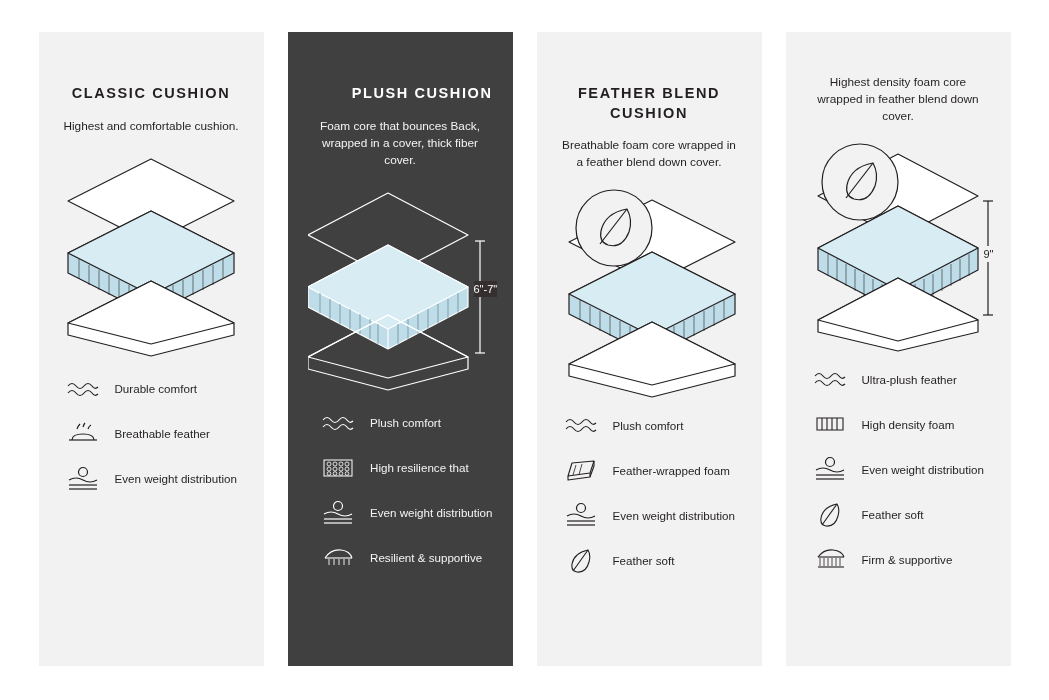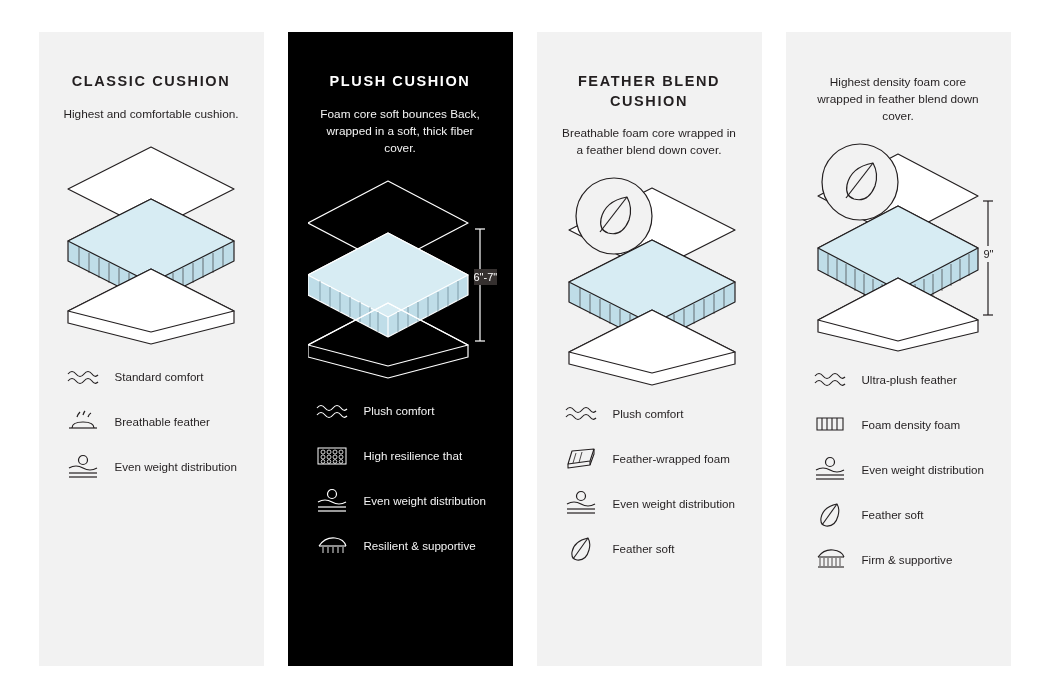--- a/index.html
+++ b/index.html
@@ -29,30 +29,31 @@
     width: 225px;
     height: 634px;
     background: #f2f2f2;
     box-sizing: border-box;
     padding: 28px 20px 20px 20px;
     display: flex;
     flex-direction: column;
     position: relative;
   }
   .panel.dark {
-    background: #000000;
+    background: #404040;
+    align-items: flex-end;
   }
   .panel-title {
     font-size: 14.5px;
     font-weight: bold;
     letter-spacing: 1.6px;
     text-align: center;
     color: #231f20;
     line-height: 1.35;
-    margin: 12px 0 0 0;
+    margin: 24px 0 0 0;
     text-transform: uppercase;
   }
   .panel.dark .panel-title { color: #ffffff; }
   .panel-sub {
     font-size: 11.8px;
     text-align: center;
     color: #231f20;
     line-height: 1.45;
     margin: 14px 2px 0 2px;
   }
@@ -140,21 +141,21 @@
     </div>
 
     <div class="features">
       <div class="feature">
         <span class="feature-icon">
           <svg width="34" height="20" viewBox="0 0 34 20" fill="none" stroke="#231f20" stroke-width="1.2">
             <path d="M2 7 q4 -5 8 0 q4 5 8 0 q4 -5 8 0 q3 4 6 1"></path>
             <path d="M2 14 q4 -5 8 0 q4 5 8 0 q4 -5 8 0 q3 4 6 1"></path>
           </svg>
         </span>
-        <span class="feature-label">Standard comfort</span>
+        <span class="feature-label">Durable comfort</span>
       </div>
       <div class="feature">
         <span class="feature-icon">
           <svg width="34" height="24" viewBox="0 0 34 24" fill="none" stroke="#231f20" stroke-width="1.2">
             <path d="M3 18 h28"></path>
             <path d="M6 18 q0 -6 11 -6 q11 0 11 6"></path>
             <path d="M11 7 q1 -3 3 -5"></path>
               <path d="M17 5 q1 -3 2 -4"></path>
               <path d="M22 7 q1 -3 3 -4"></path>
           </svg>
@@ -170,21 +171,21 @@
             <path d="M3 23 h28"></path>
           </svg>
         </span>
         <span class="feature-label">Even weight distribution</span>
       </div>
     </div>
   </div>
 
   <div class="panel dark">
     <div class="panel-title">PLUSH CUSHION</div>
-    <div class="panel-sub">Foam core soft bounces Back, wrapped in a soft, thick fiber cover.</div>
+    <div class="panel-sub">Foam core that bounces Back, wrapped in a cover, thick fiber cover.</div>
 
     <div class="illus">
       <svg width="185" height="215" viewBox="0 0 185 215">
         <g fill="none" stroke="#ffffff" stroke-width="1.2" stroke-linejoin="round">
           <path d="M80 10 L160 52 L80 94 L0 52 Z" fill="none"></path>
           <path d="M80 62 L160 104 L160 124 L80 166 L0 124 L0 104 Z" fill="#bfdde8" stroke="#ffffff"></path>
           <path d="M80 62 L160 104 L80 146 L0 104 Z" fill="#d7ecf3" stroke="#ffffff"></path>
           <path d="M80 146 L80 166"></path>
           <g stroke="#5a7a86" stroke-width="0.7" opacity="0.9">
             <path d="M12 110 L12 130"></path>
@@ -413,21 +414,21 @@
       <div class="feature">
         <span class="feature-icon">
           <svg width="34" height="22" viewBox="0 0 34 22" fill="none" stroke="#231f20" stroke-width="1.1">
             <path d="M4 5 h26 v12 h-26 z"></path>
             <path d="M9 5 v12"></path>
               <path d="M14 5 v12"></path>
               <path d="M19 5 v12"></path>
               <path d="M24 5 v12"></path>
           </svg>
         </span>
-        <span class="feature-label">Foam density foam</span>
+        <span class="feature-label">High density foam</span>
       </div>
       <div class="feature">
         <span class="feature-icon">
           <svg width="34" height="26" viewBox="0 0 34 26" fill="none" stroke="#231f20" stroke-width="1.2">
             <circle cx="17" cy="6" r="4.5"></circle>
             <path d="M3 14 q7 -4 14 0 q7 4 14 0"></path>
             <path d="M3 19 h28"></path>
             <path d="M3 23 h28"></path>
           </svg>
         </span>

